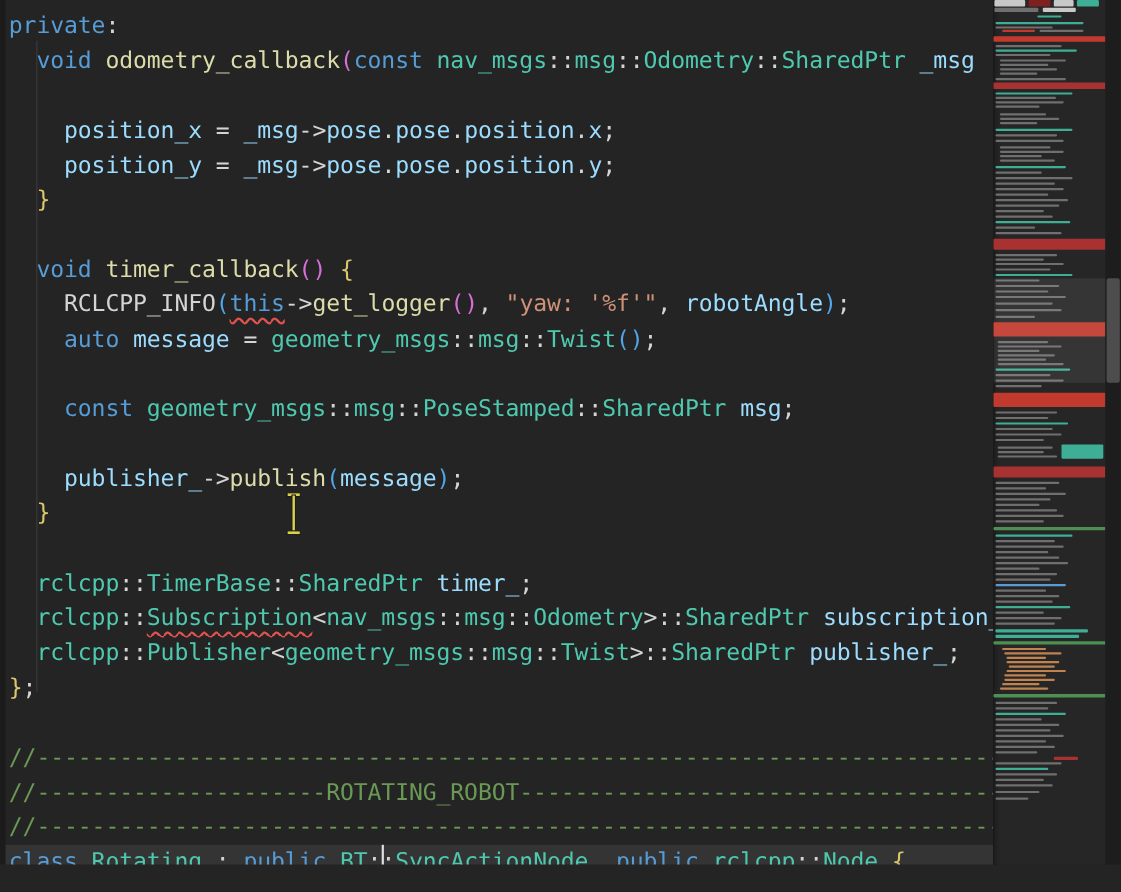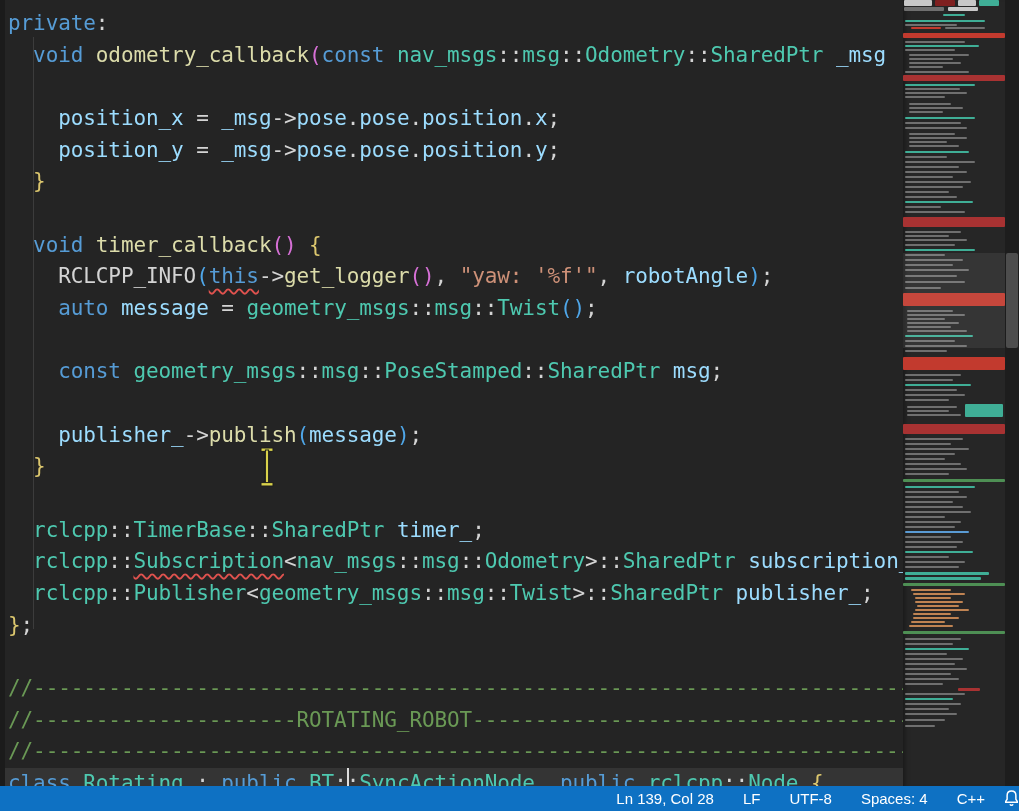--- a/index.html
+++ b/index.html
@@ -213,31 +213,20 @@
         <div class="mm-block" style="top: 719px; left: 2px; width: 40px; height: 2px; background: rgb(111, 111, 111);"></div>
         <div class="mm-block" style="top: 725px; left: 2px; width: 30px; height: 2px; background: rgb(111, 111, 111);"></div>
       </div>
     <div id="minimap-slider" style="top: 253px; height: 95px;"></div>
   </div>
 
   <div id="scrollbar">
     <div id="scrollbar-thumb" style="top: 253px; height: 95px;"></div>
   </div>
 
-  <div id="status-bar" style="background: rgb(14, 113, 195);">
-    <span class="status-item">Ln 139, Col 28</span>
-    <span class="status-item">LF</span>
-    <span class="status-item">UTF-8</span>
-    <span class="status-item">Spaces: 4</span>
-    <span class="status-item">C++</span>
-    <svg id="bell" viewBox="0 0 24 24">
-      <path d="M12 3.5c-2.9 0-5 2.1-5 5v4.3L5.4 15.3v1h13.2v-1L17 12.8V8.5c0-2.9-2.1-5-5-5z" fill="none" stroke="#ffffff" stroke-width="1.7"></path>
-      <path d="M10.3 18.6a1.8 1.8 0 0 0 3.4 0" fill="none" stroke="#ffffff" stroke-width="1.7"></path>
-    </svg>
-  </div>
 
   <svg id="ibeam" viewBox="0 0 20 40">
     <g fill="#d9d24b" stroke="#1c1c1c" stroke-width="1">
       <path d="M3 1 h5.5 v3 h-2 v31 h2 v3 H3 v-3 h2 v-31 H3 z" transform="translate(3,0)"></path>
       <rect x="4" y="1" width="12" height="3.4"></rect>
       <rect x="8.4" y="3" width="3.2" height="34"></rect>
       <rect x="4" y="35.6" width="12" height="3.4"></rect>
     </g>
   </svg>
 

